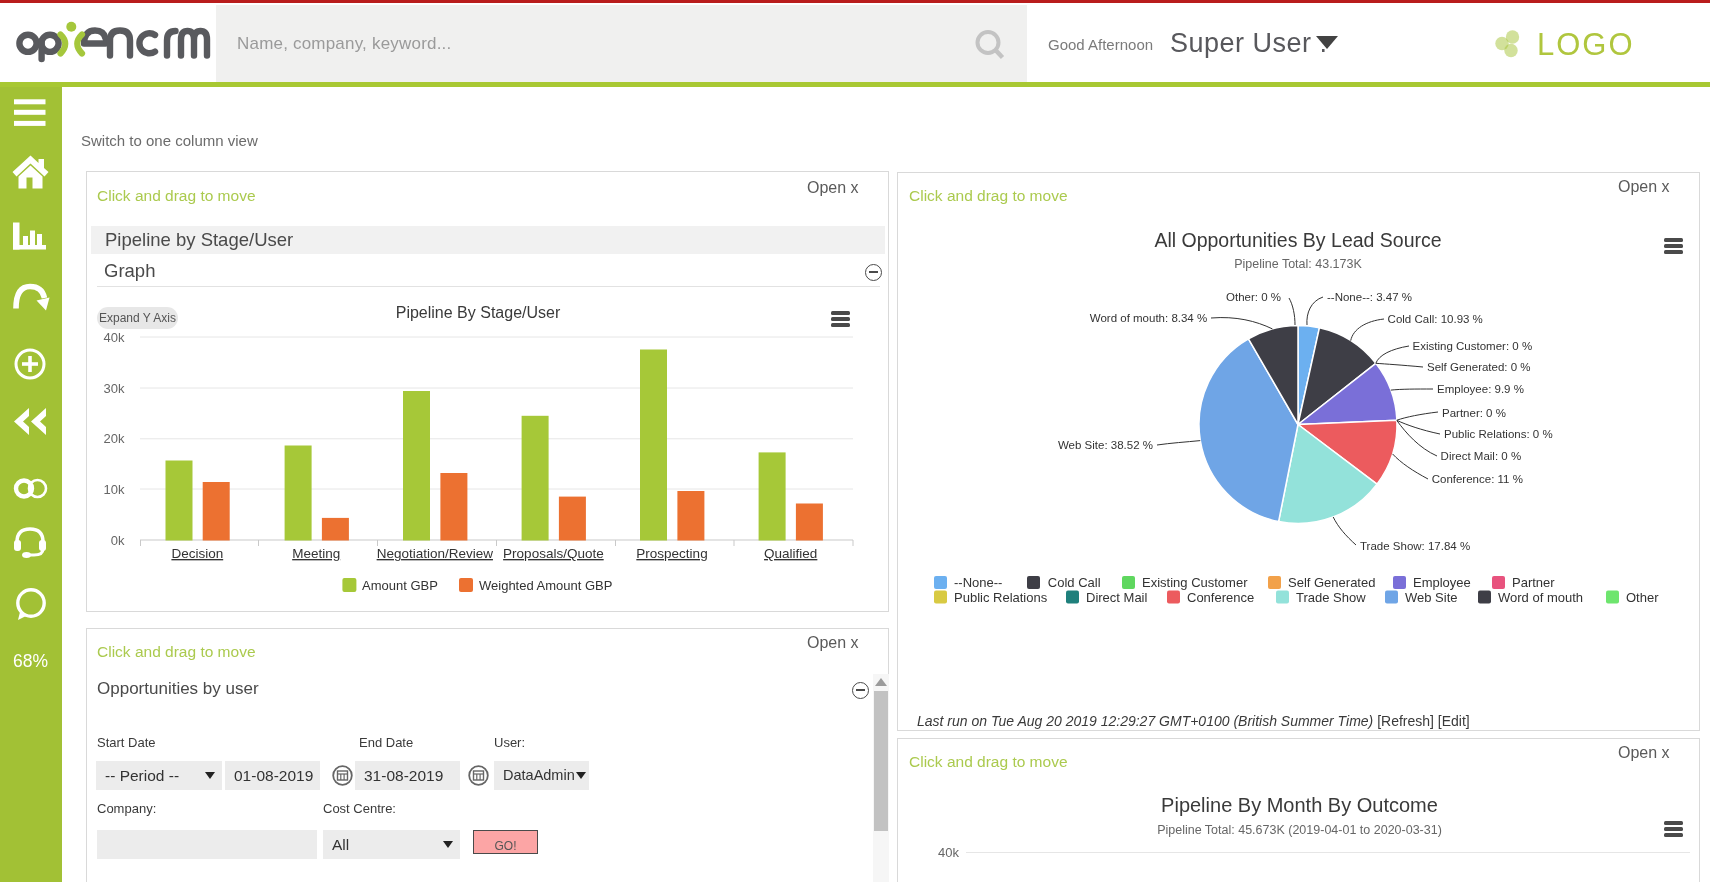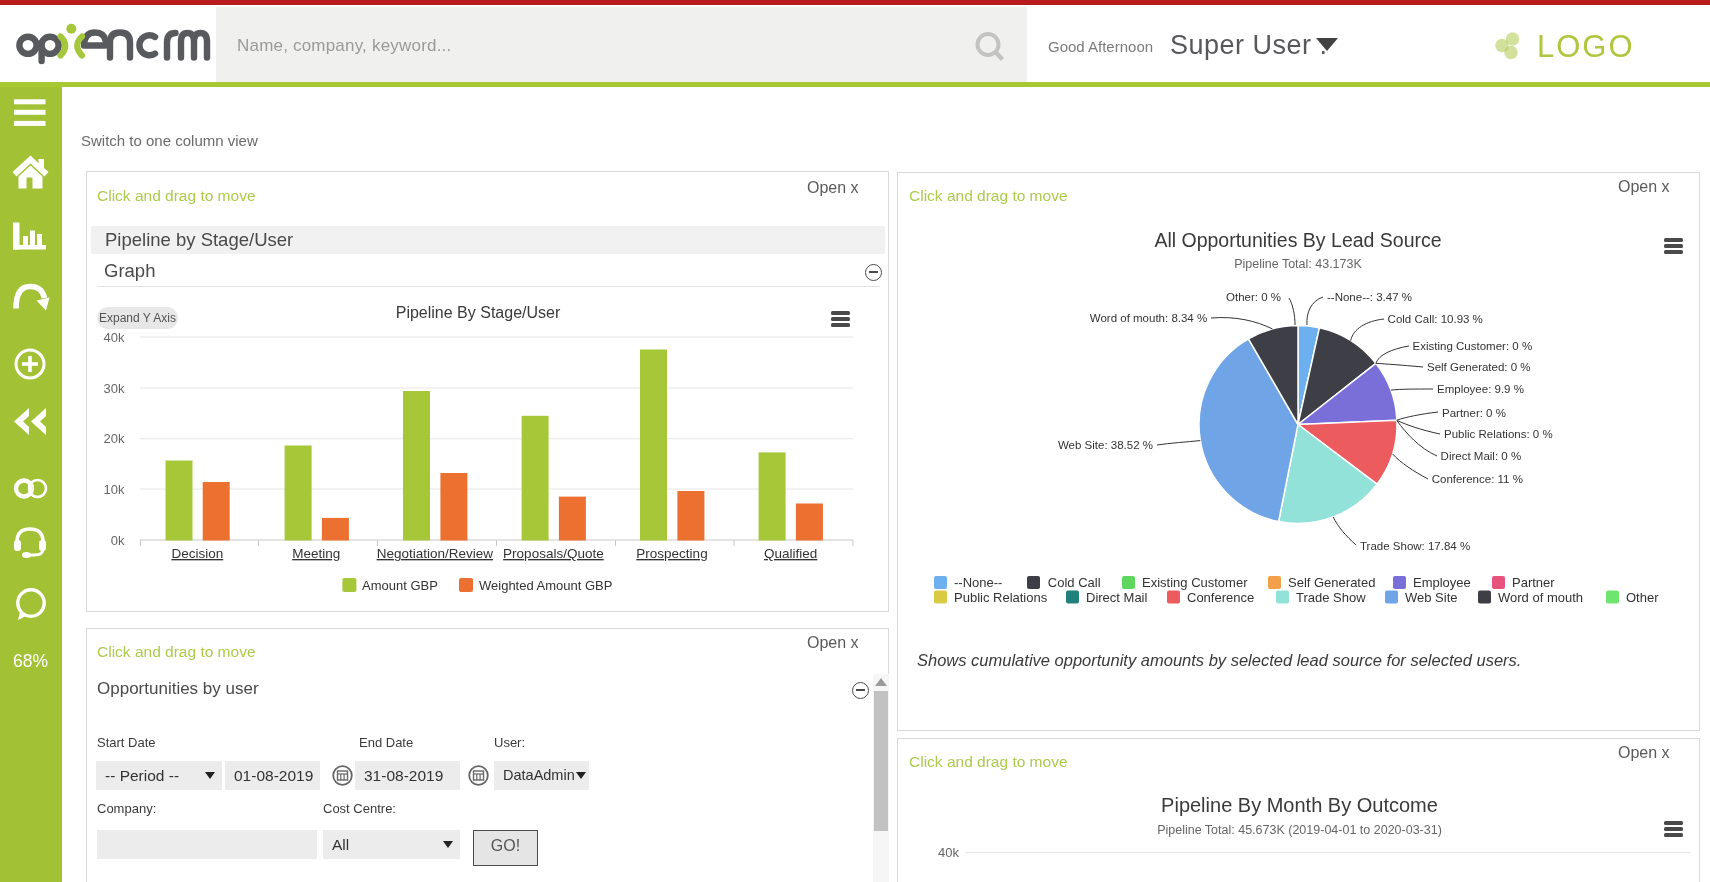--- a/index.html
+++ b/index.html
@@ -1,18 +1,18 @@
 <!DOCTYPE html>
 <html><head>
 <meta charset="utf-8">
 <style>
   * { margin:0; padding:0; box-sizing:border-box; }
   html,body { width:1710px; height:882px; background:#fff; font-family:"Liberation Sans", sans-serif; overflow:hidden; }
   .abs { position:absolute; }
-  #header { position:absolute; left:0; top:0; width:1710px; height:82px; background:#fff; border-top:5px solid #b91c1c; }
+  #header { position:absolute; left:0; top:0; width:1710px; height:82px; background:#fff; border-top:3px solid #b91c1c; }
   #searchbg { position:absolute; left:216px; top:2px; width:811px; height:80px; background:#f0f0ef; }
   #searchph { position:absolute; left:237px; top:31px; font-size:17px; color:#9a9a9a; letter-spacing:0.2px; }
   #greet { position:absolute; left:1048px; top:33px; font-size:15px; color:#7b7b7b; }
   #superuser { position:absolute; left:1170px; top:25px; font-size:27px; color:#58585c; letter-spacing:0.5px; }
   #caret { position:absolute; left:1316px; top:33px; width:0; height:0; border-left:11px solid transparent; border-right:11px solid transparent; border-top:13px solid #424242; }
   #logotext { position:absolute; left:1521px; top:24px; font-size:31px; color:#b0c63e; letter-spacing:2px;margin-left:16px; }
   #greenline { position:absolute; left:0; top:82px; width:1710px; height:5px; background:#a8c832; }
   #sidebar { position:absolute; left:0; top:87px; width:62px; height:795px; background:#a2c135; }
   #main { position:absolute; left:62px; top:87px; width:1648px; height:795px; background:#fff; }
   .widget { position:absolute; background:#fff; border:1px solid #d9d9d9; }
@@ -196,21 +196,21 @@
     </svg>
   <div class="fctrl" style="left:268px;top:132px;width:105px;">31-08-2019</div>
   <svg class="abs calico" style="left:380.5px;top:136px;">
       <use href="#calic"></use>
     </svg>
   <div class="fctrl" style="left:407px;top:132px;width:95px;font-size:14.5px;">DataAdmin<span class="selcaret" style="right:3px;"></span></div>
   <div class="flabel" style="left:10px;top:172px;">Company:</div>
   <div class="flabel" style="left:236px;top:172px;">Cost Centre:</div>
   <div class="fctrl" style="left:10px;top:201px;width:220px;">&nbsp;</div>
   <div class="fctrl" style="left:236px;top:201px;width:137px;">All<span class="selcaret"></span></div>
-  <div style="position:absolute;left:386px;top:201px;width:65px;height:36px;border:1px solid #4a4a4a;background:#e5e5e5;font-size:16px;color:#555;text-align:center;line-height:30px;">GO!</div>
+  <div style="position:absolute;left:386px;top:201px;width:65px;height:24px;border:1px solid #4a4a4a;background:#fca5a5;font-size:12px;color:#555;text-align:center;line-height:30px;">GO!</div>
   <div style="position:absolute;left:786px;top:45px;width:16px;height:214px;background:#f6f6f6;">
     <div style="position:absolute;left:2px;top:4px;width:0;height:0;border-left:6px solid transparent;border-right:6px solid transparent;border-bottom:8px solid #9b9b9b;"></div>
     <div style="position:absolute;left:1px;top:17px;width:14px;height:140px;background:#c2c2c2;"></div>
   </div>
   <svg width="0" height="0">
       <defs>
     <g id="calic">
       <circle cx="10.5" cy="10.5" r="9.3" fill="#fff" stroke="#666" stroke-width="1.8"></circle>
       <rect x="5.5" y="6" width="10" height="9" fill="none" stroke="#666" stroke-width="1.4"></rect>
       <line x1="5.5" y1="9" x2="15.5" y2="9" stroke="#666" stroke-width="1.2"></line>
@@ -293,21 +293,21 @@
         <text x="600" y="428.5">Word of mouth</text>
       <rect x="708" y="417.5" width="13" height="13" rx="2" fill="#6ee56e"></rect>
         <text x="728" y="428.5">Other</text>
     </g>
   </svg>
   <div class="menuicon abs" style="left:766px;top:65px;">
       <div></div>
       <div></div>
       <div></div>
     </div>
-  <div style="position:absolute;left:19px;top:478px;font-size:16.5px;font-style:italic;color:#3a3a3a;">Shows cumulative opportunity amounts by selected lead source for selected users.</div>
+  <div style="position:absolute;left:19px;top:540px;font-size:14px;color:#3a3a3a;"><span style="font-style:italic;">Last run on Tue Aug 20 2019 12:29:27 GMT+0100 (British Summer Time)</span> [Refresh] [Edit]</div>
 </div>
 
 <div class="widget" id="w4" style="left:897px;top:738px;width:803px;height:160px;">
   <div class="drag" style="left:11px;top:14px;">Click and drag to move</div>
   <div class="openx" style="left:720px;top:5px;">Open x</div>
   <div style="position:absolute;left:0;top:55px;width:803px;text-align:center;font-size:20px;color:#3a3a3a;">Pipeline By Month By Outcome</div>
   <div style="position:absolute;left:0;top:84px;width:803px;text-align:center;font-size:12.5px;color:#666;">Pipeline Total: 45.673K (2019-04-01 to 2020-03-31)</div>
   <div class="menuicon abs" style="left:766px;top:82px;">
       <div></div>
       <div></div>

